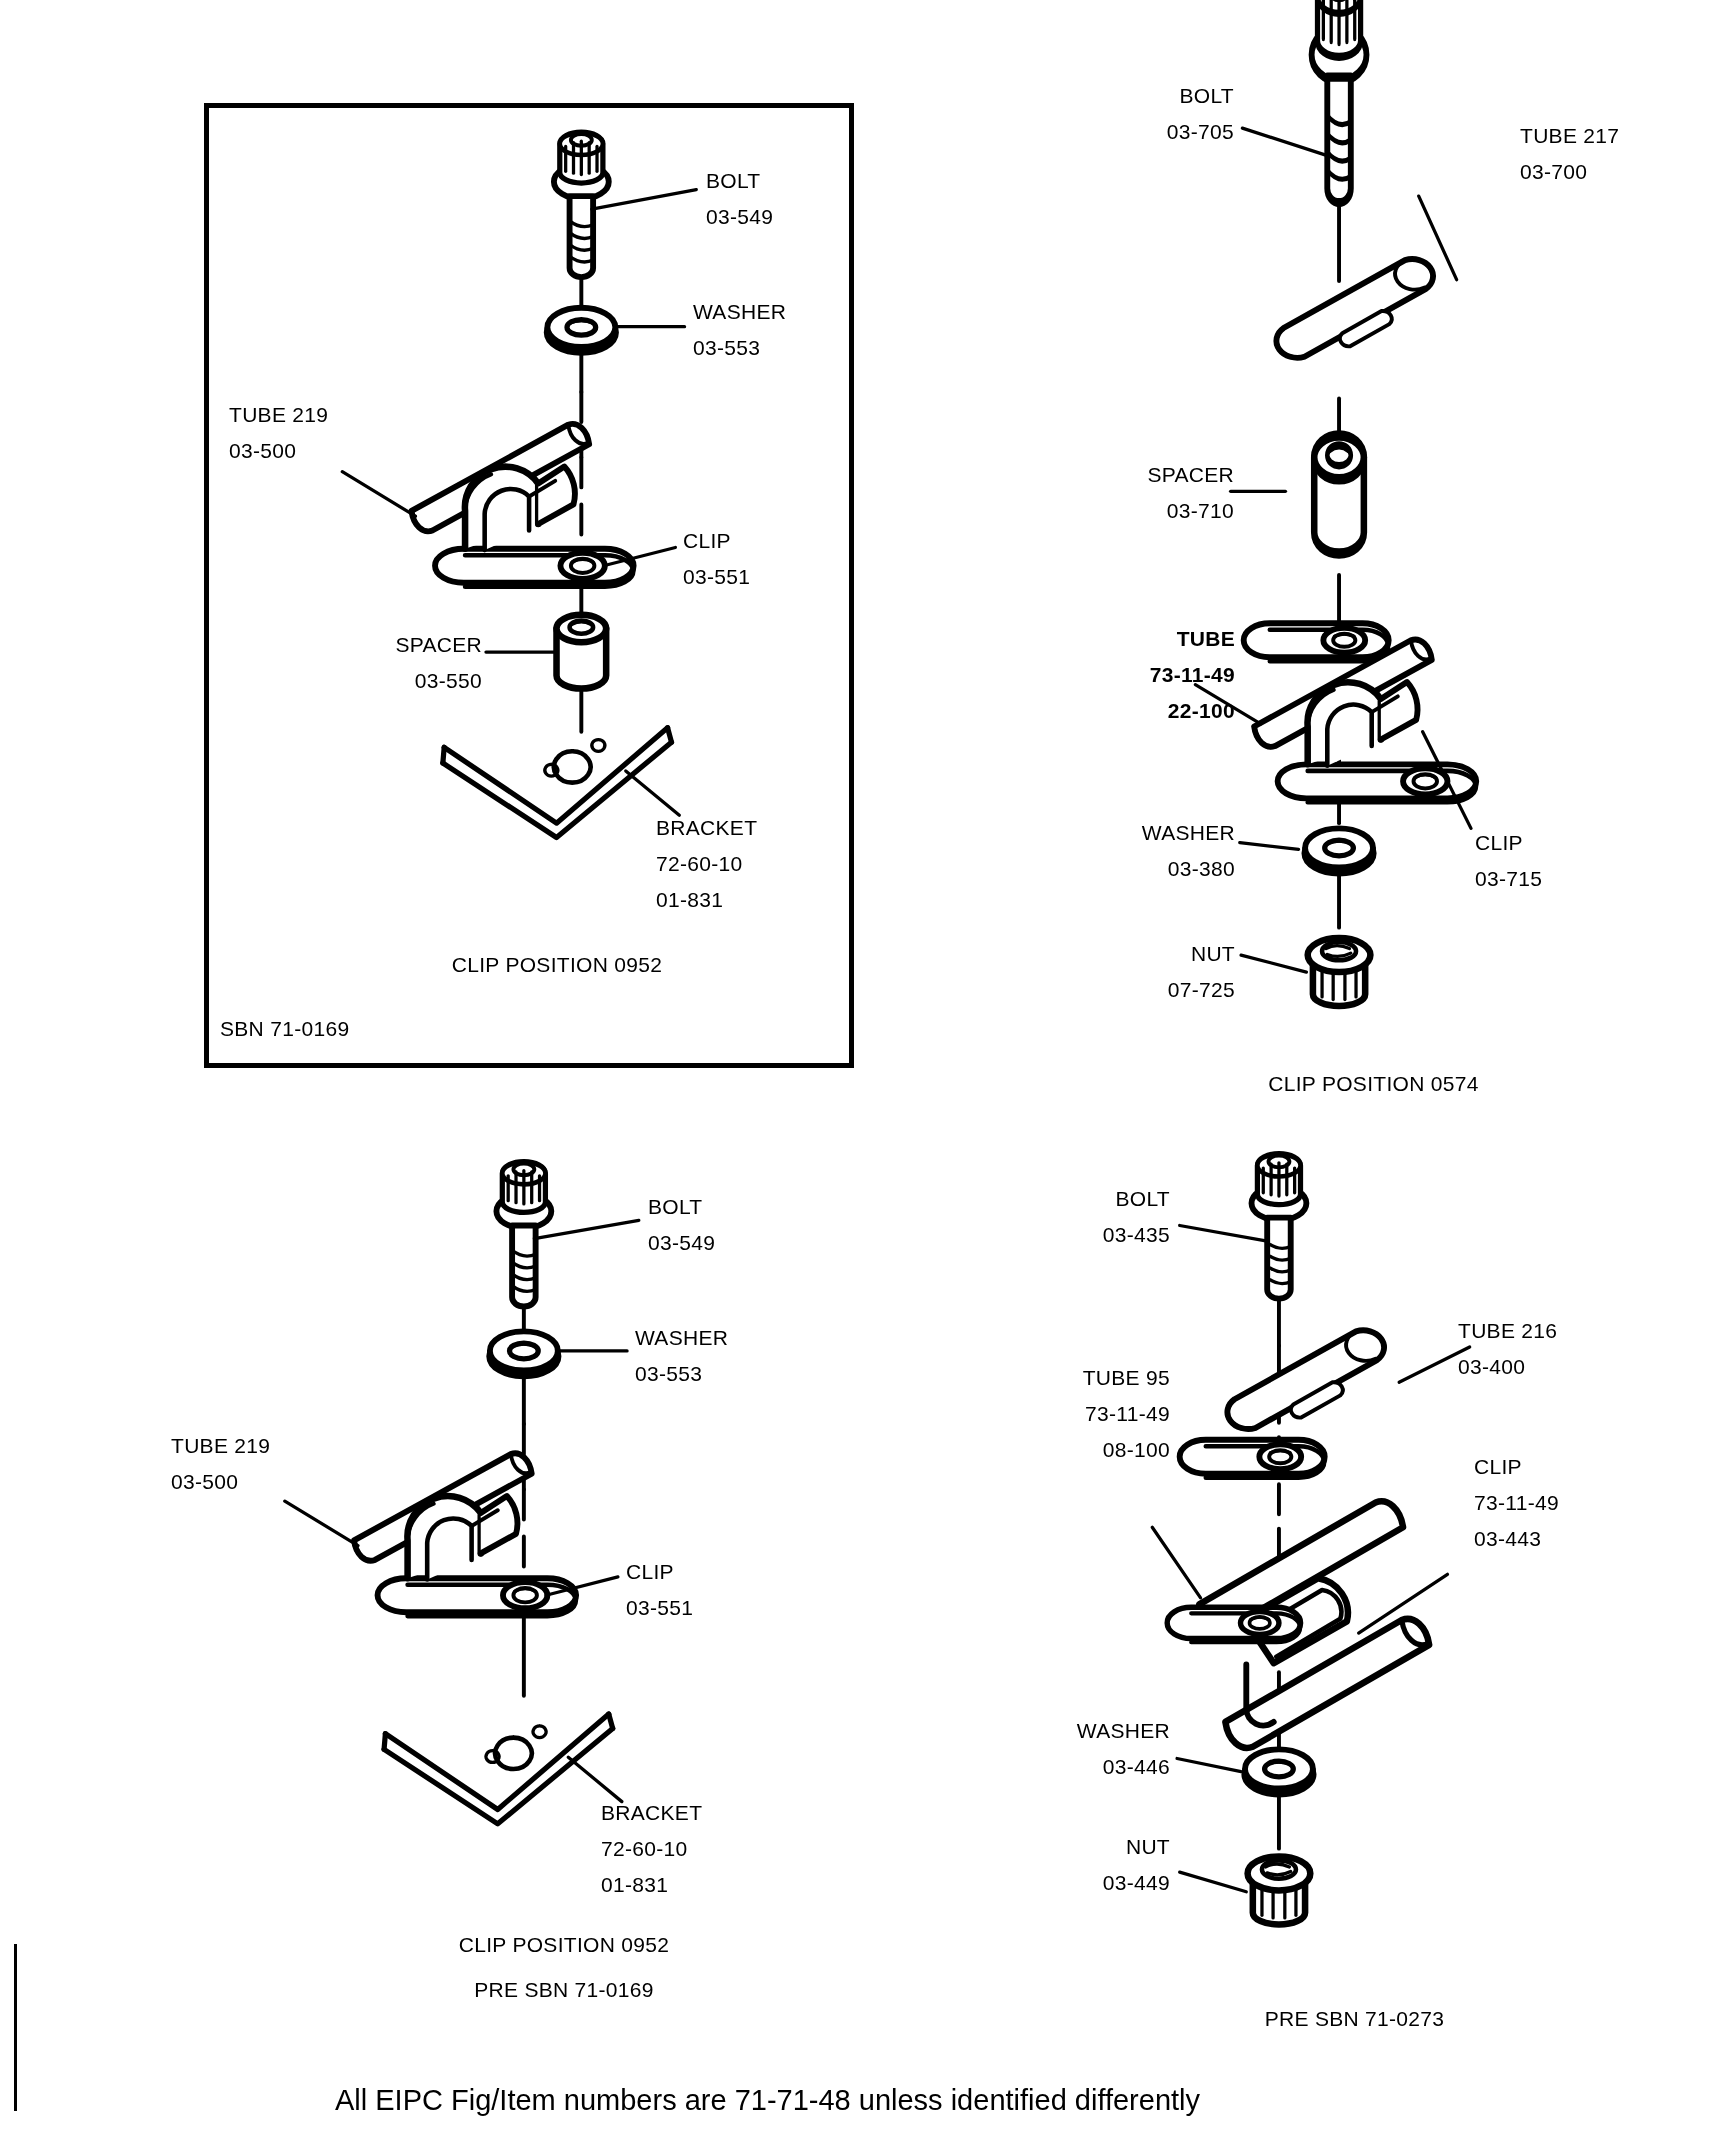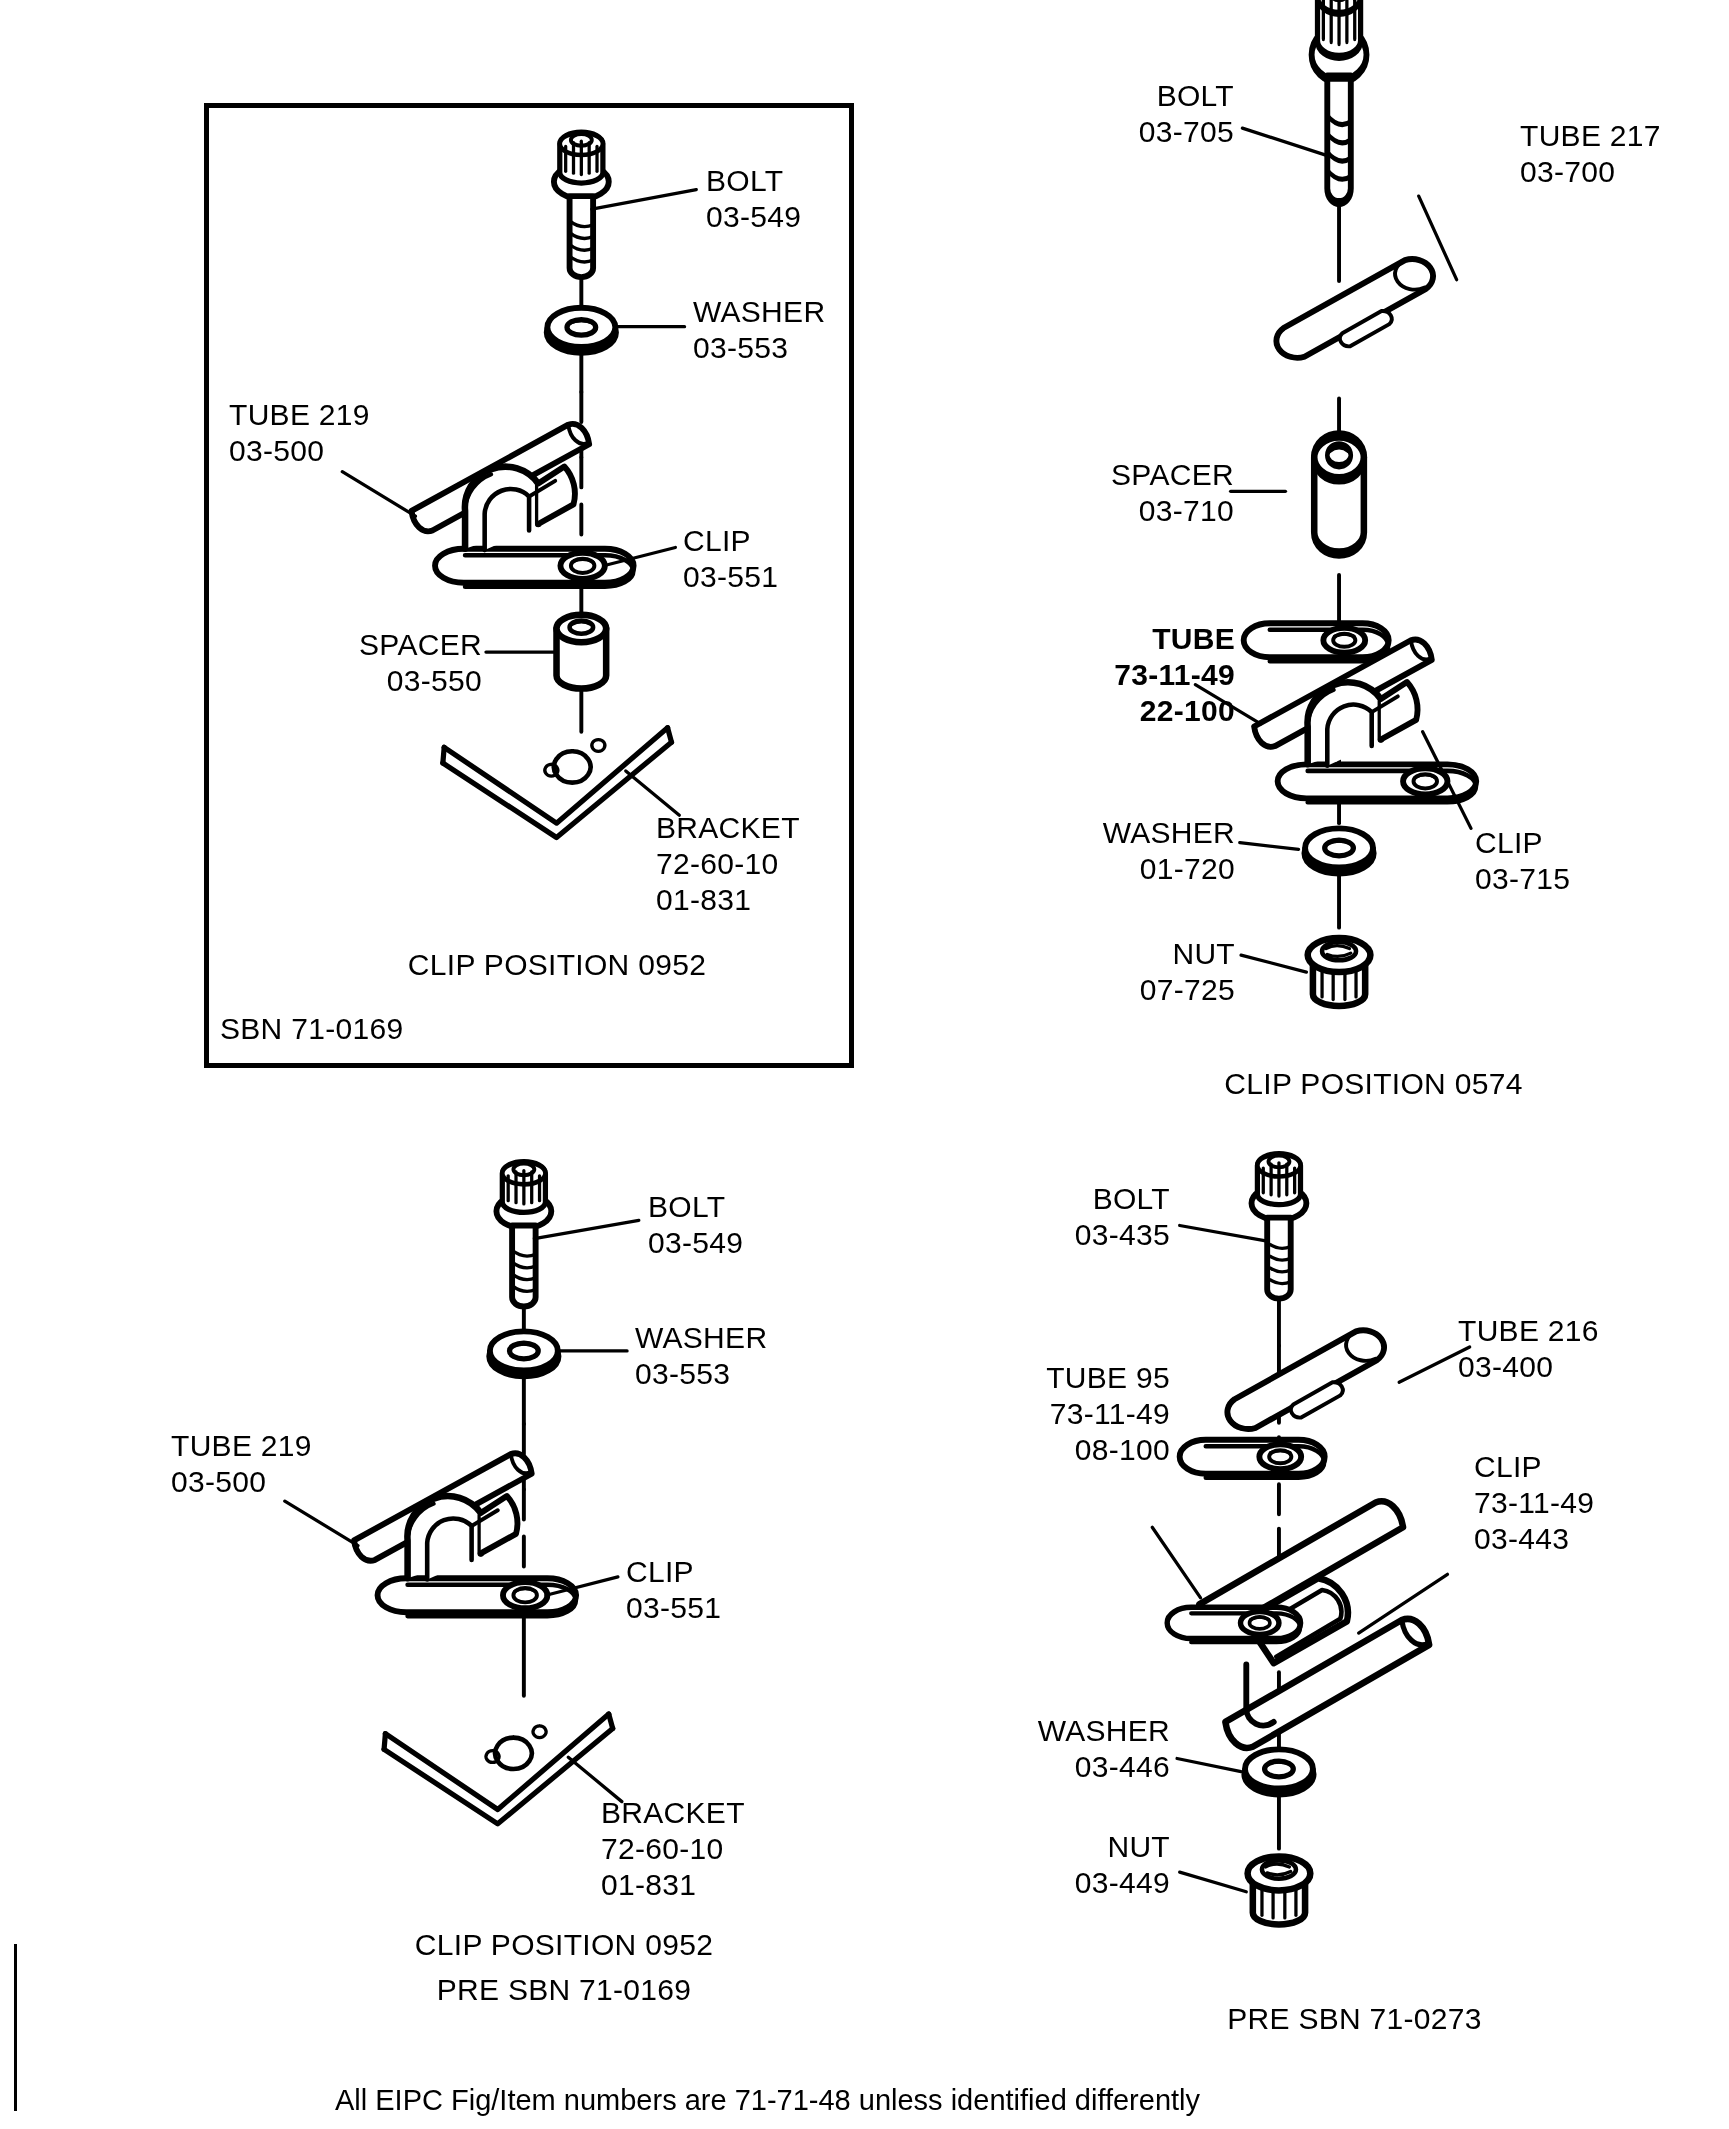--- a/index.html
+++ b/index.html
@@ -1,20 +1,20 @@
 <!DOCTYPE html>
 <html style="font-size:10.5px"><head>
 <meta charset="utf-8">
 <style>
   html,body{margin:0;padding:0;background:#fff;}
   body{width:1729px;height:2129px;position:relative;
        font-family:"Liberation Sans","DejaVu Sans",sans-serif;color:#000;}
   .sheet{position:absolute;inset:0;width:1729px;height:2129px;}
   svg.art{position:absolute;left:0;top:0;width:1729px;height:2129px;pointer-events:none;}
-  .lbl{position:absolute;font-size:30px;line-height:36px;letter-spacing:0.3px;
+  .lbl{position:absolute;font-size:21px;line-height:36px;letter-spacing:0.3px;
        white-space:pre;font-weight:400;}
   .lbl.r{text-align:right;}
   .lbl.c{text-align:center;margin-left:28px;}
   .panelbox{position:absolute;left:204px;top:103px;width:650px;height:965px;
             border:5.9px solid #000;box-sizing:border-box;}
   .sidebar-rule{position:absolute;left:14.4px;top:1944px;width:2.6px;height:167px;background:#000;}
   .footer{position:absolute;left:0;top:2048px;width:1535px;text-align:center;
           font-size:29px;margin-top:36px;}
 </style>
 </head>
@@ -231,21 +231,21 @@
   <div class="lbl" style="left:683px;top:523px;"><span>CLIP</span><br><span>03-551</span></div>
   <div class="lbl r" style="left:244px;top:627px;width:238px;"><span>SPACER</span><br><span>03-550</span></div>
   <div class="lbl" style="left:656px;top:810px;"><span>BRACKET</span><br><span>72-60-10</span><br><span>01-831</span></div>
   <div class="lbl c" style="left:204px;top:947px;width:650px;"><span>CLIP POSITION 0952</span></div>
   <div class="lbl" style="left:220px;top:1011px;"><span>SBN 71-0169</span></div>
 
   <div class="lbl r" style="left:947px;top:78px;width:287px;"><span>BOLT</span><br><span>03-705</span></div>
   <div class="lbl" style="left:1520px;top:118px;"><span>TUBE 217</span><br><span>03-700</span></div>
   <div class="lbl r" style="left:947px;top:457px;width:287px;"><span>SPACER</span><br><span>03-710</span></div>
   <div class="lbl r" style="left:934px;top:621px;width:301px;font-weight:bold;"><span>TUBE</span><br><span>73-11-49</span><br><span>22-100</span></div>
-  <div class="lbl r" style="left:934px;top:815px;width:301px;"><span>WASHER</span><br><span>01-720</span></div>
+  <div class="lbl r" style="left:934px;top:815px;width:301px;"><span>WASHER</span><br><span>03-380</span></div>
   <div class="lbl" style="left:1475px;top:825px;"><span>CLIP</span><br><span>03-715</span></div>
   <div class="lbl r" style="left:934px;top:936px;width:301px;"><span>NUT</span><br><span>07-725</span></div>
   <div class="lbl c" style="left:1019px;top:1066px;width:653px;"><span>CLIP POSITION 0574</span></div>
 
   <div class="lbl" style="left:648px;top:1189px;"><span>BOLT</span><br><span>03-549</span></div>
   <div class="lbl" style="left:635px;top:1320px;"><span>WASHER</span><br><span>03-553</span></div>
   <div class="lbl" style="left:171px;top:1428px;"><span>TUBE 219</span><br><span>03-500</span></div>
   <div class="lbl" style="left:626px;top:1554px;"><span>CLIP</span><br><span>03-551</span></div>
   <div class="lbl" style="left:601px;top:1795px;"><span>BRACKET</span><br><span>72-60-10</span><br><span>01-831</span></div>
   <div class="lbl c" style="left:157px;top:1927px;width:758px;"><span>CLIP POSITION 0952</span></div>

